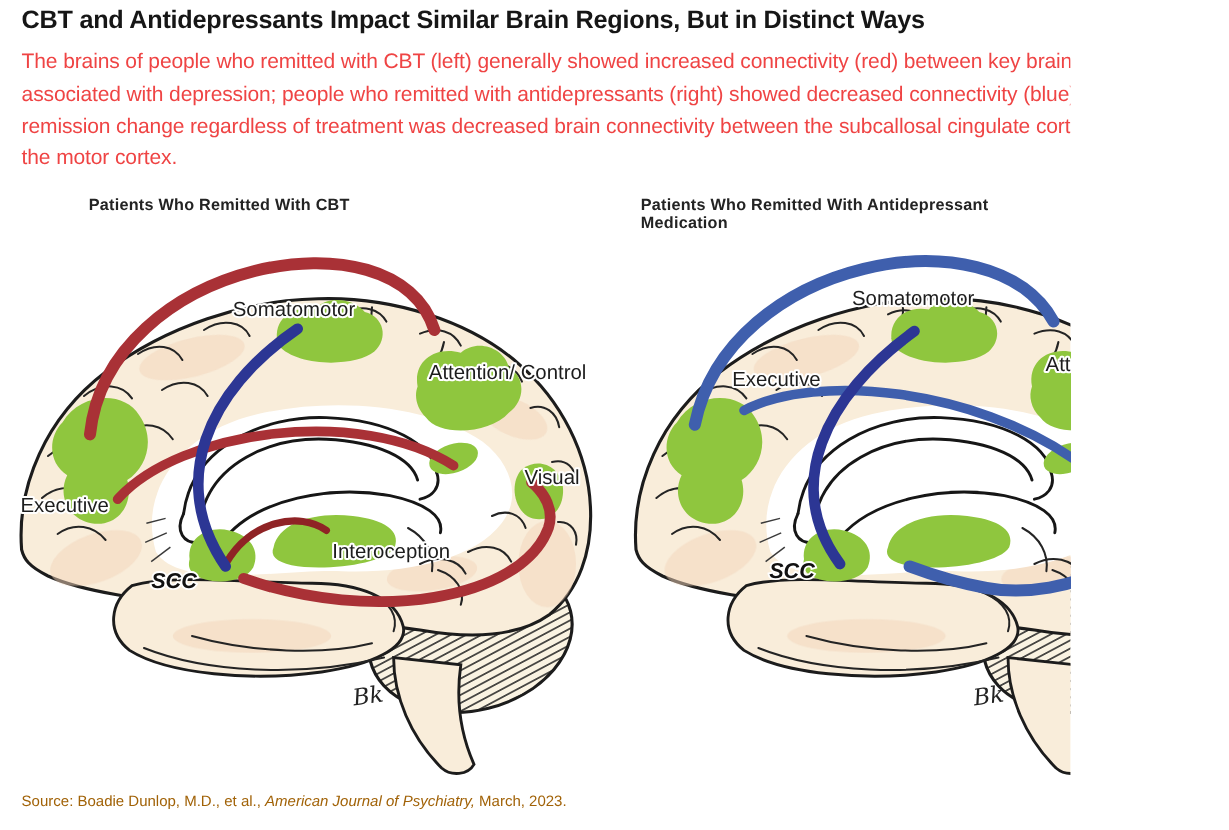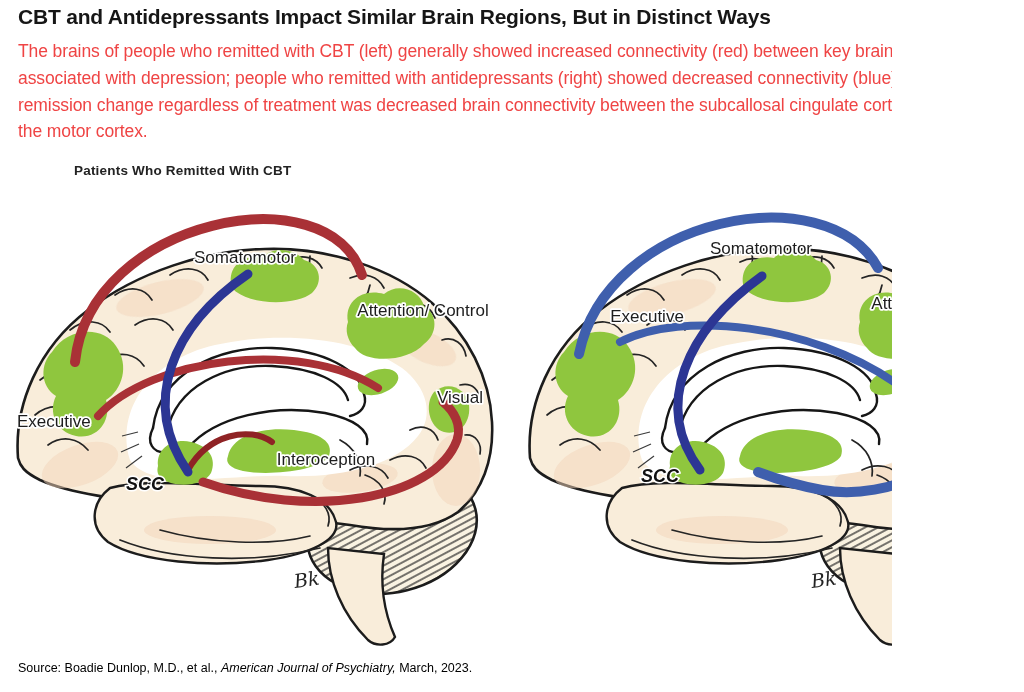--- a/index.html
+++ b/index.html
@@ -9,37 +9,38 @@
             font-weight:bold;letter-spacing:-0.2px;color:#161616;}
   .description{position:absolute;left:18px;top:38px;width:998px;font-size:17.5px;line-height:1.53;
                color:#ef4444;letter-spacing:-0.1px;}
   .diagram-title{position:absolute;top:163px;font-size:13.5px;font-weight:bold;color:#232323;
                  letter-spacing:0.2px;}
   .diagram-title.left{left:28px;margin-left:46px;}
   .diagram-title.right{left:534px;}
   .brain-svg{position:absolute;top:172px;width:490px;height:478px;}
   .brain-svg.left{left:10px;}
   .brain-svg.right{left:522px;}
-  .source-line{position:absolute;left:18px;top:661px;font-size:12.5px;color:#000000;}
+  .source-line{position:absolute;left:18px;top:661px;font-size:12.5px;color:#a16207;}
   .source-line .journal{font-style:italic;}
   svg text.region-label{font-family:"Liberation Sans",sans-serif;font-size:17px;fill:#1d1d1d;
       stroke:#ffffff;stroke-width:3.4px;paint-order:stroke;stroke-linejoin:round;}
   svg text.scc-label{font-family:"Liberation Sans",sans-serif;font-size:18px;font-weight:bold;
       font-style:italic;fill:#111;stroke:#fff;stroke-width:3px;paint-order:stroke;}
   svg text.signature{font-family:"DejaVu Serif",serif;font-style:italic;font-size:19px;fill:#222;}
 </style>
 </head>
 <body>
 
 <div class="page">
 
   <div class="headline">CBT and Antidepressants Impact Similar Brain Regions, But in Distinct Ways</div>
   <div class="description">The brains of people who remitted with CBT (left) generally showed increased connectivity (red) between key brain regions associated with depression; people who remitted with antidepressants (right) showed decreased connectivity (blue). One common remission change regardless of treatment was decreased brain connectivity between the subcallosal cingulate cortex (SCC) and the motor cortex.</div>
 
   <div class="diagram-title left">Patients Who Remitted With CBT</div>
+  <div class="diagram-title right">Patients Who Remitted With Antidepressant Medication</div>
 
   <svg width="0" height="0" style="position:absolute" aria-hidden="true">
     <defs>
       <pattern id="cblines" width="7" height="6" patternUnits="userSpaceOnUse" patternTransform="rotate(-14)">
         <rect width="7" height="6" fill="#faf3e2"></rect>
         <path d="M0,3 H7" stroke="#2c2c2c" stroke-width="1.3"></path>
       </pattern>
       <g id="brain-art">
 
         <ellipse cx="382" cy="300" rx="86" ry="62" transform="rotate(-14 382 300)" fill="url(#cblines)" stroke="#1c1c1c" stroke-width="2.6"></ellipse>

